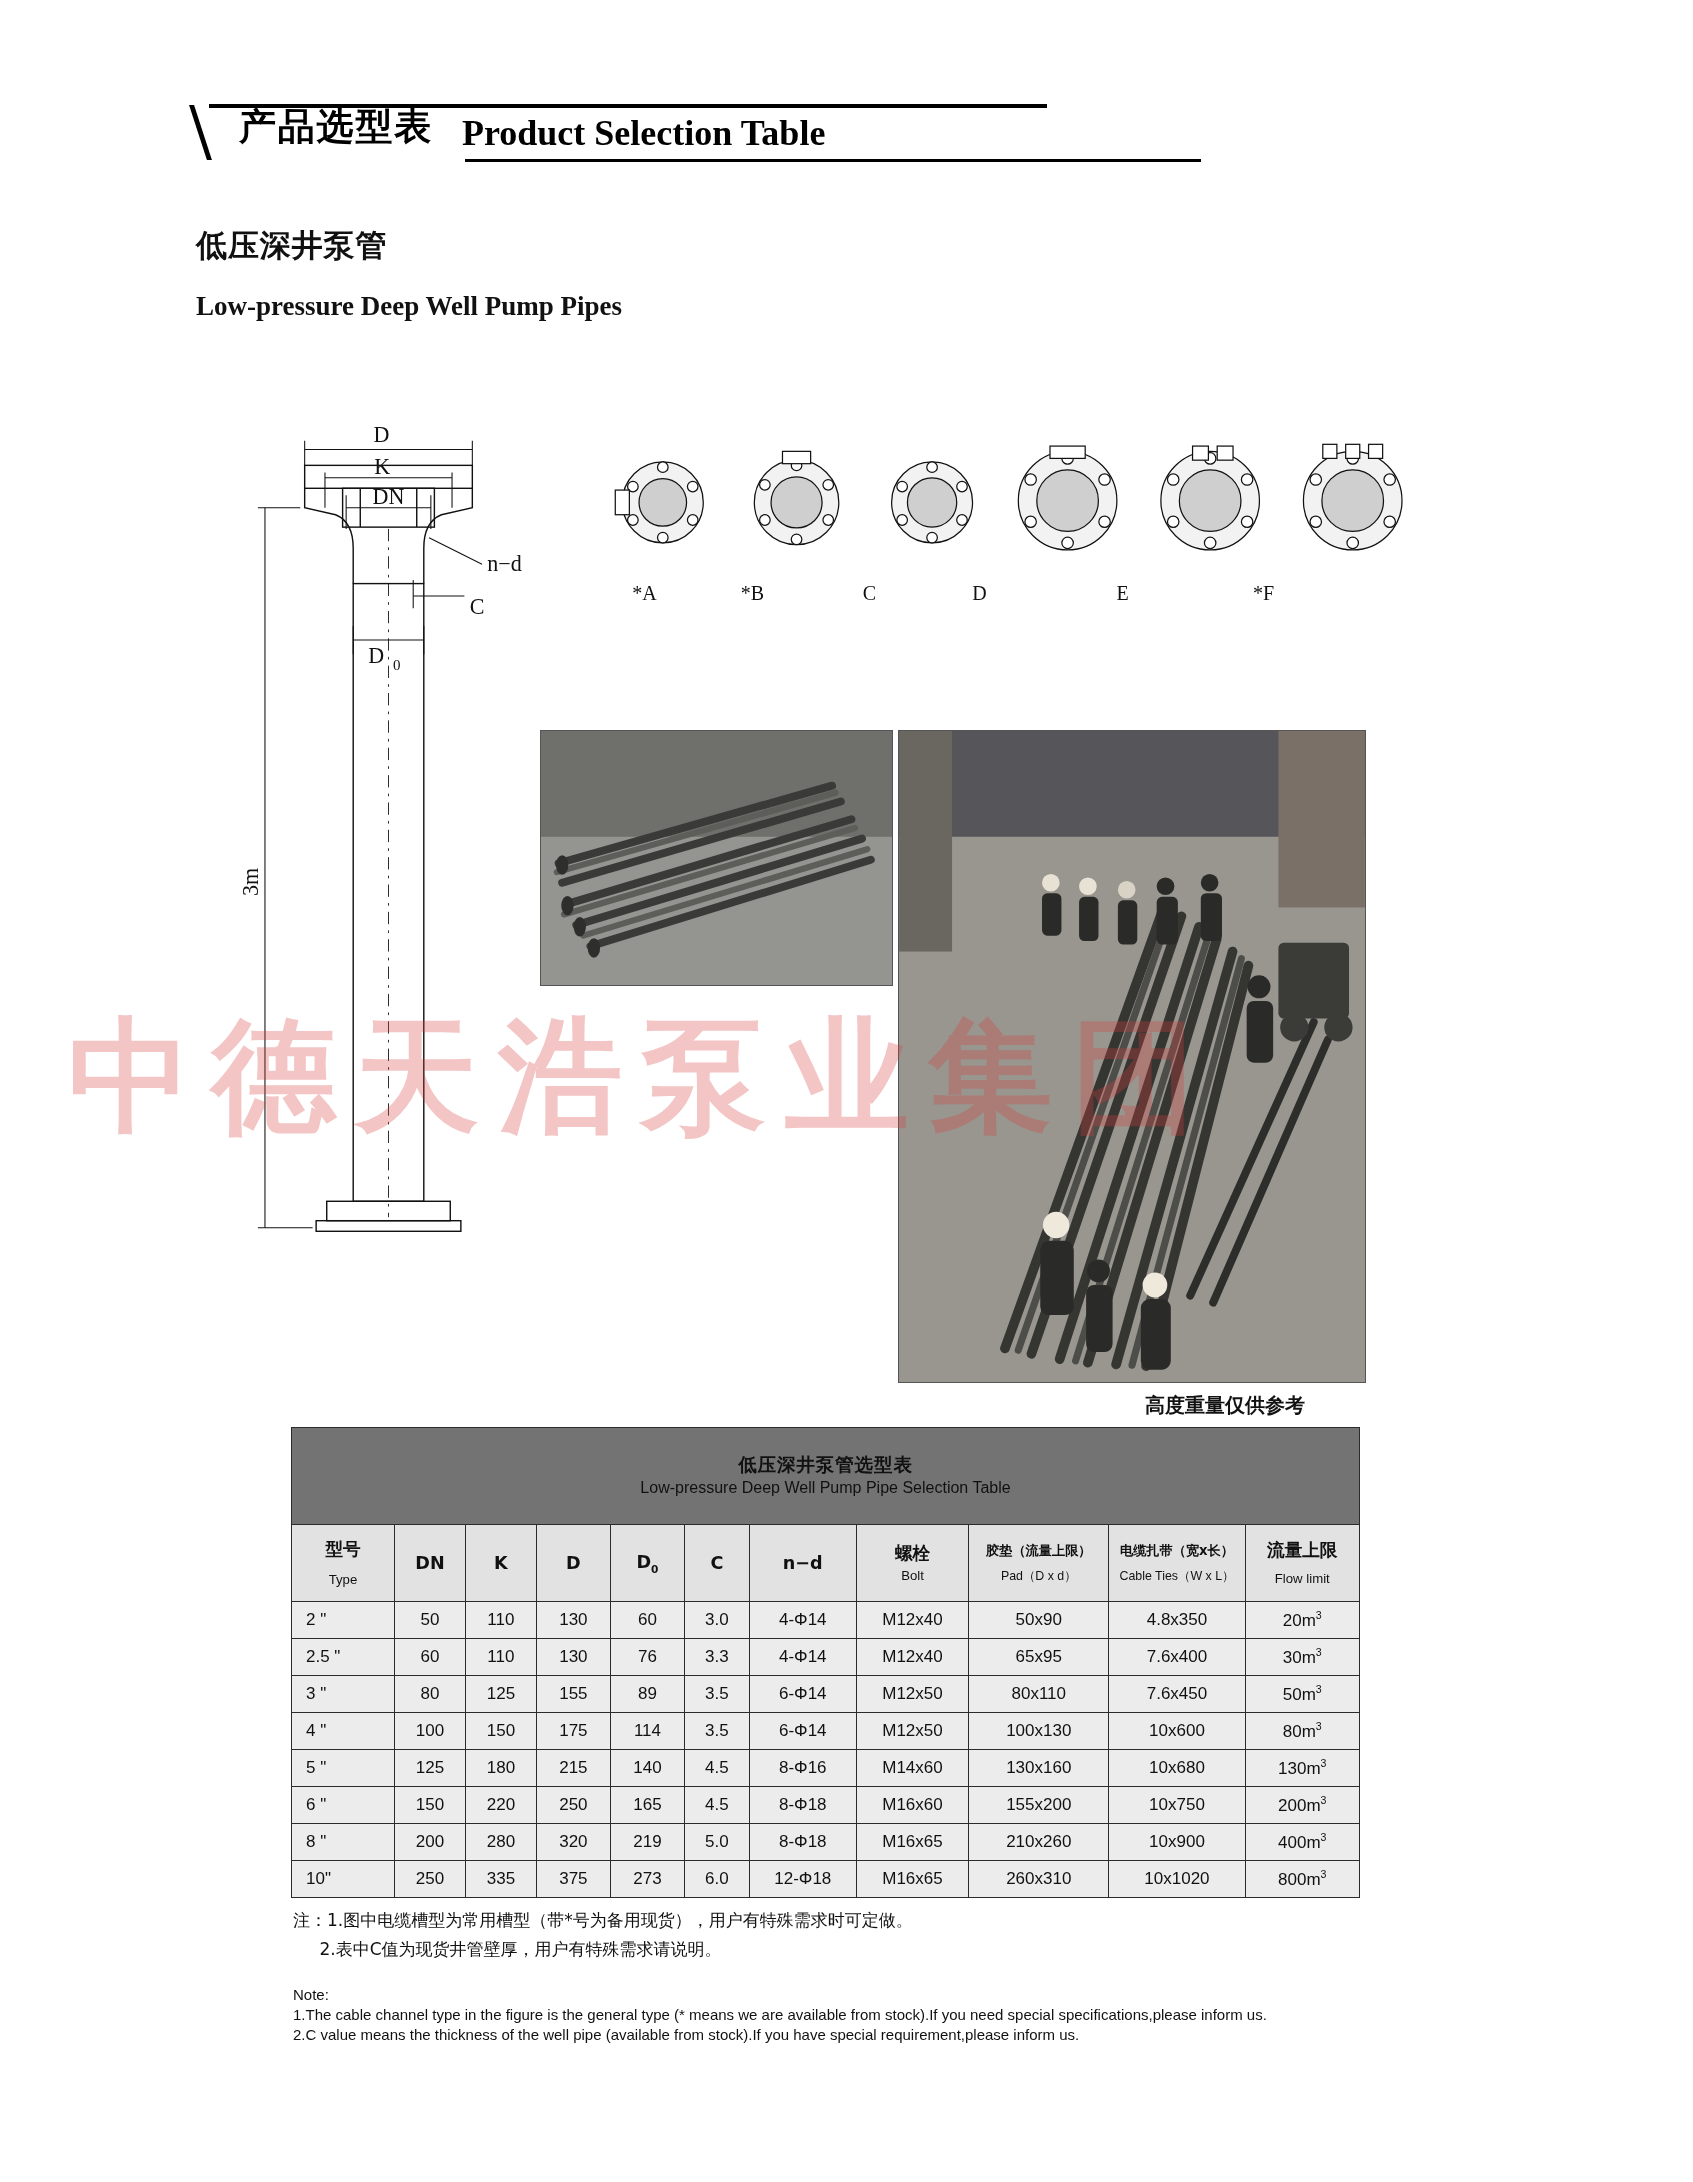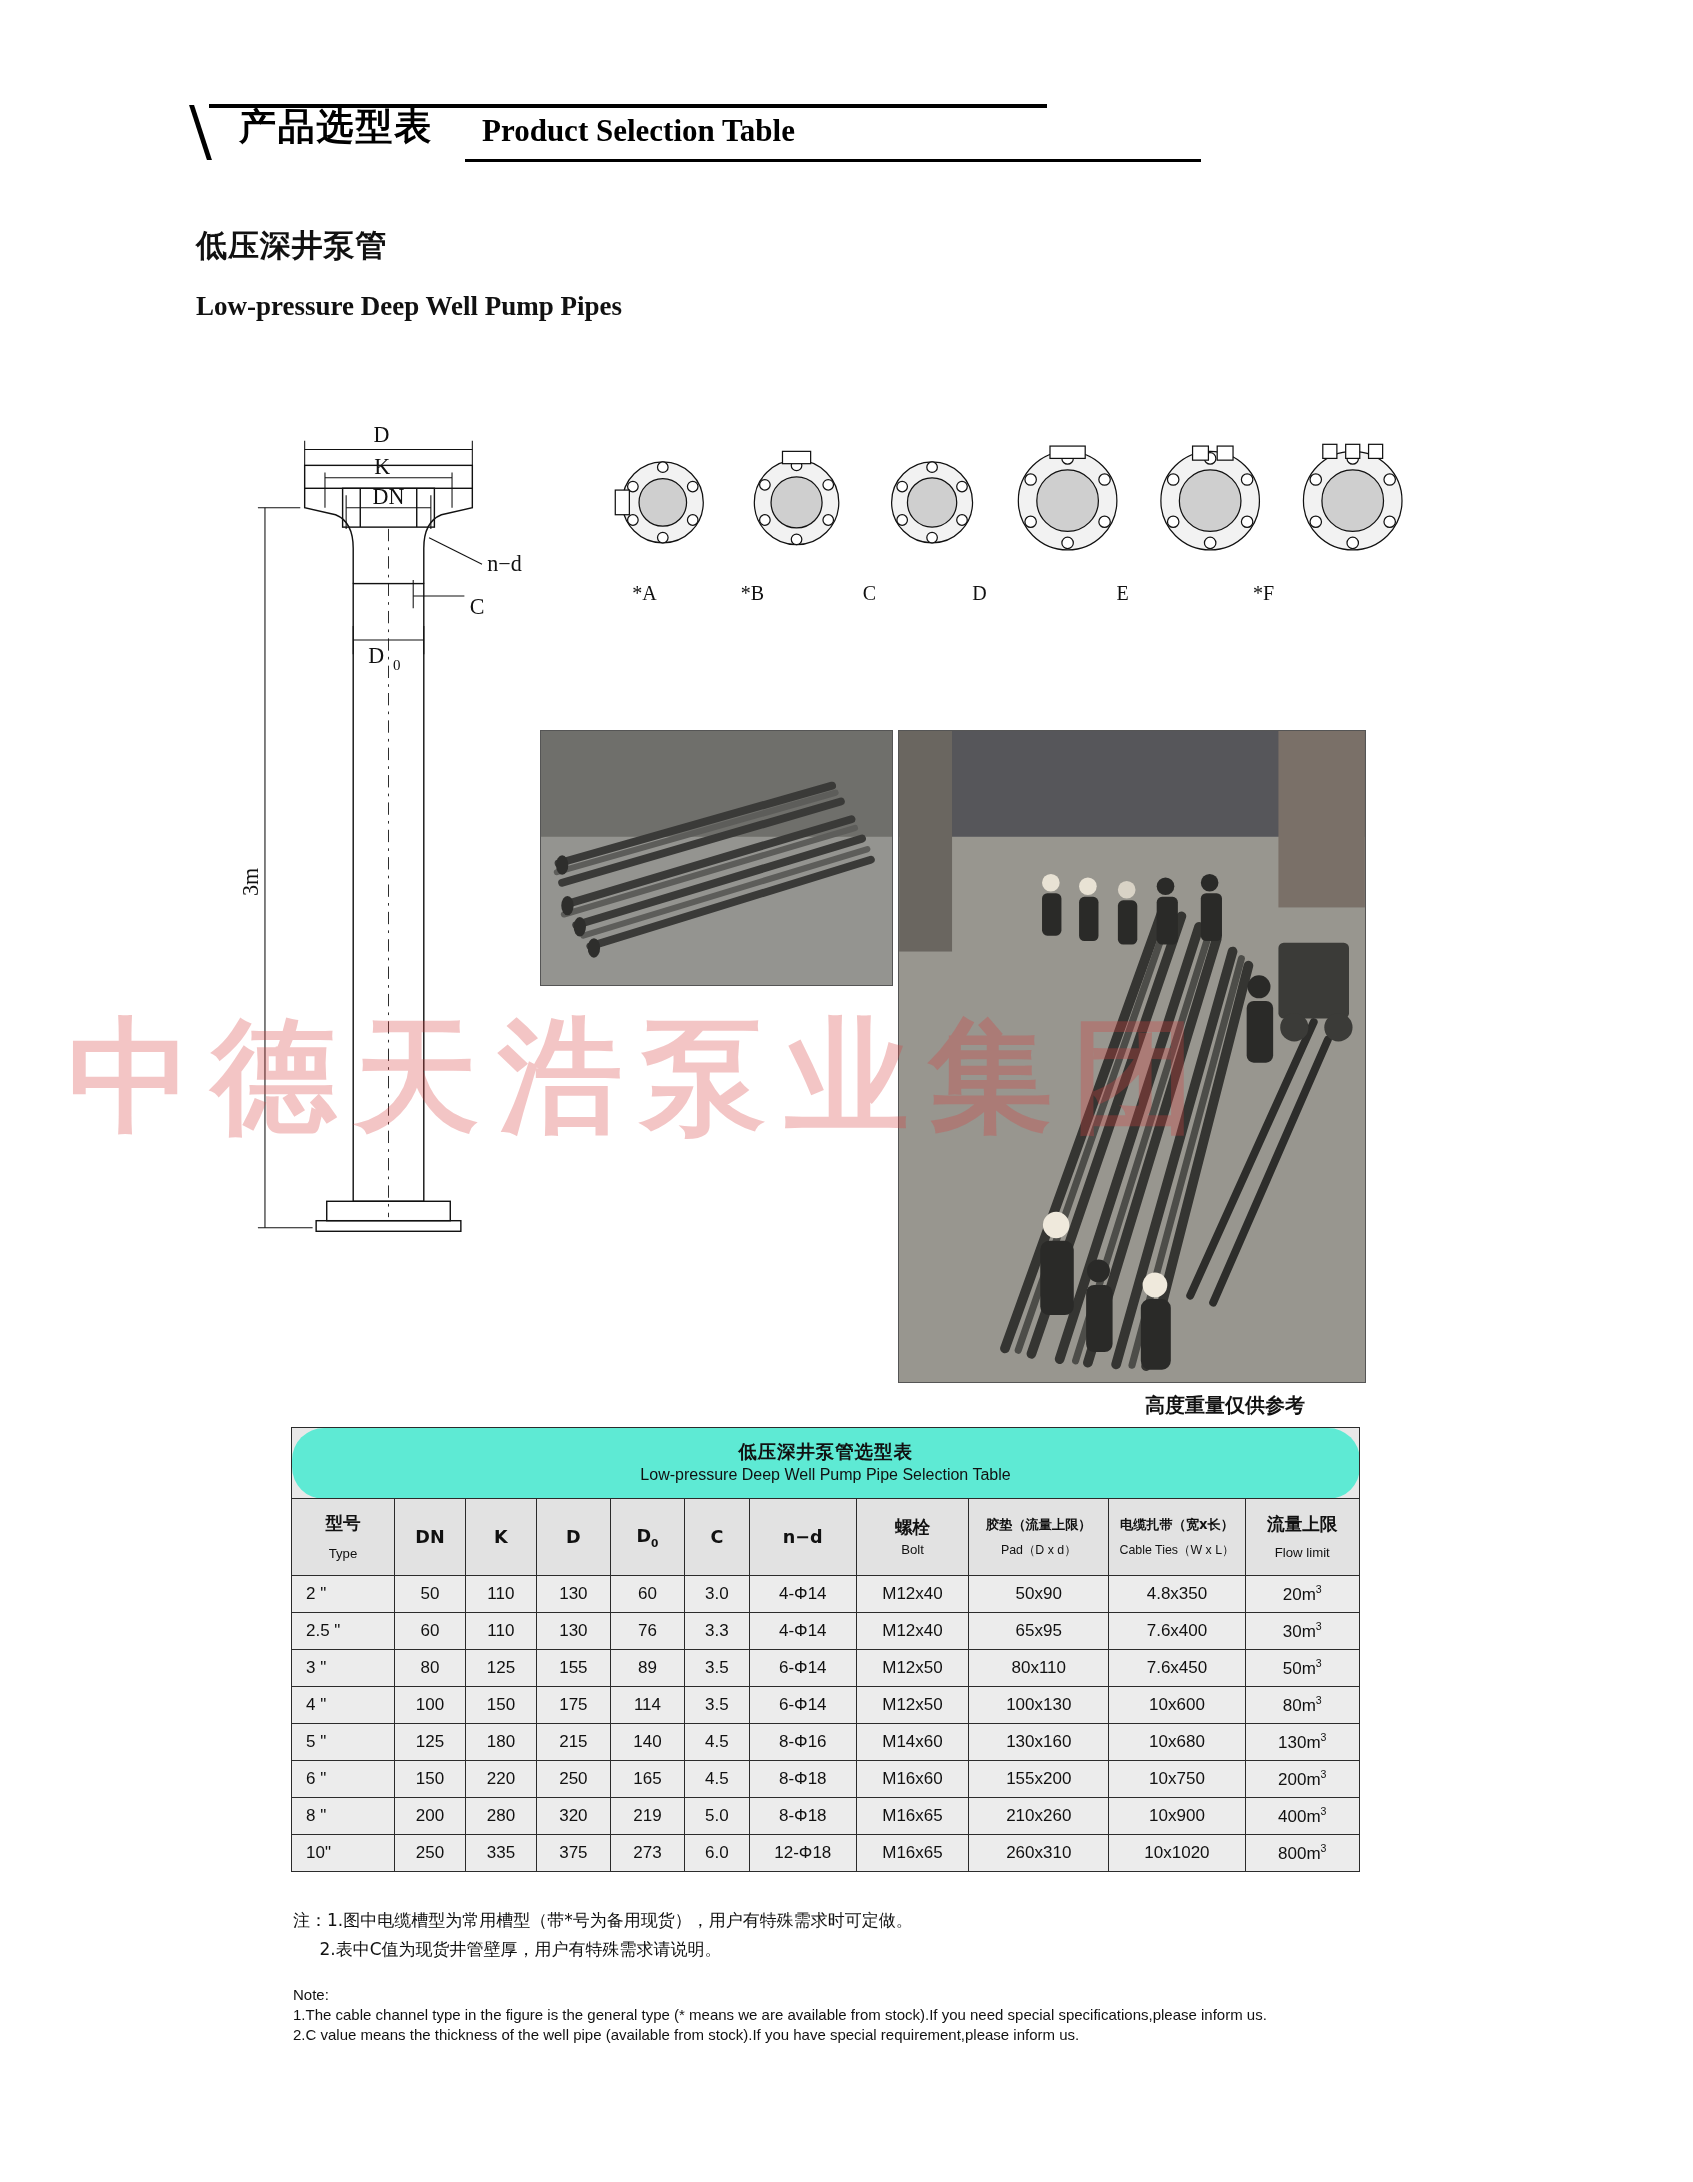--- a/index.html
+++ b/index.html
@@ -47,25 +47,25 @@
     top: 4px;
     font-family: "DejaVu Sans", sans-serif;
     font-weight: bold;
     font-size: 37px;
     letter-spacing: 1.8px;
     color: #000;
     line-height: 1;
   }
   .header-en {
     position: absolute;
-    left: 298px;
+    left: 278px;
     top: 10.6px;
     font-family: "Liberation Serif", serif;
     font-weight: bold;
-    font-size: 31px;
+    font-size: 36px;
     color: #000;
     line-height: 1;
   }
   .header-underline {
     position: absolute;
     left: 281px;
     top: 55px;
     width: 736px;
     height: 2.6px;
     background: #000;
@@ -165,24 +165,23 @@
     background: #e8e8e8;
   }
   table.sel td, table.sel th {
     border: 0.9px solid #2b2b2b;
     text-align: center;
     vertical-align: middle;
     font-family: "Liberation Sans", sans-serif;
     color: #111;
   }
   .tbl-title {
-    background: #5eead4;
+    background: #737373;
     height: 58px;
-    padding: 6px 0;
-    border-radius: 32px;
+    padding: 19px 0;
   }
   .tbl-title .cn {
     font-family: "DejaVu Sans", sans-serif;
     font-weight: bold;
     font-size: 18.5px;
     letter-spacing: 0.9px;
     display: block;
     line-height: 1.3;
   }
   .tbl-title .en {

